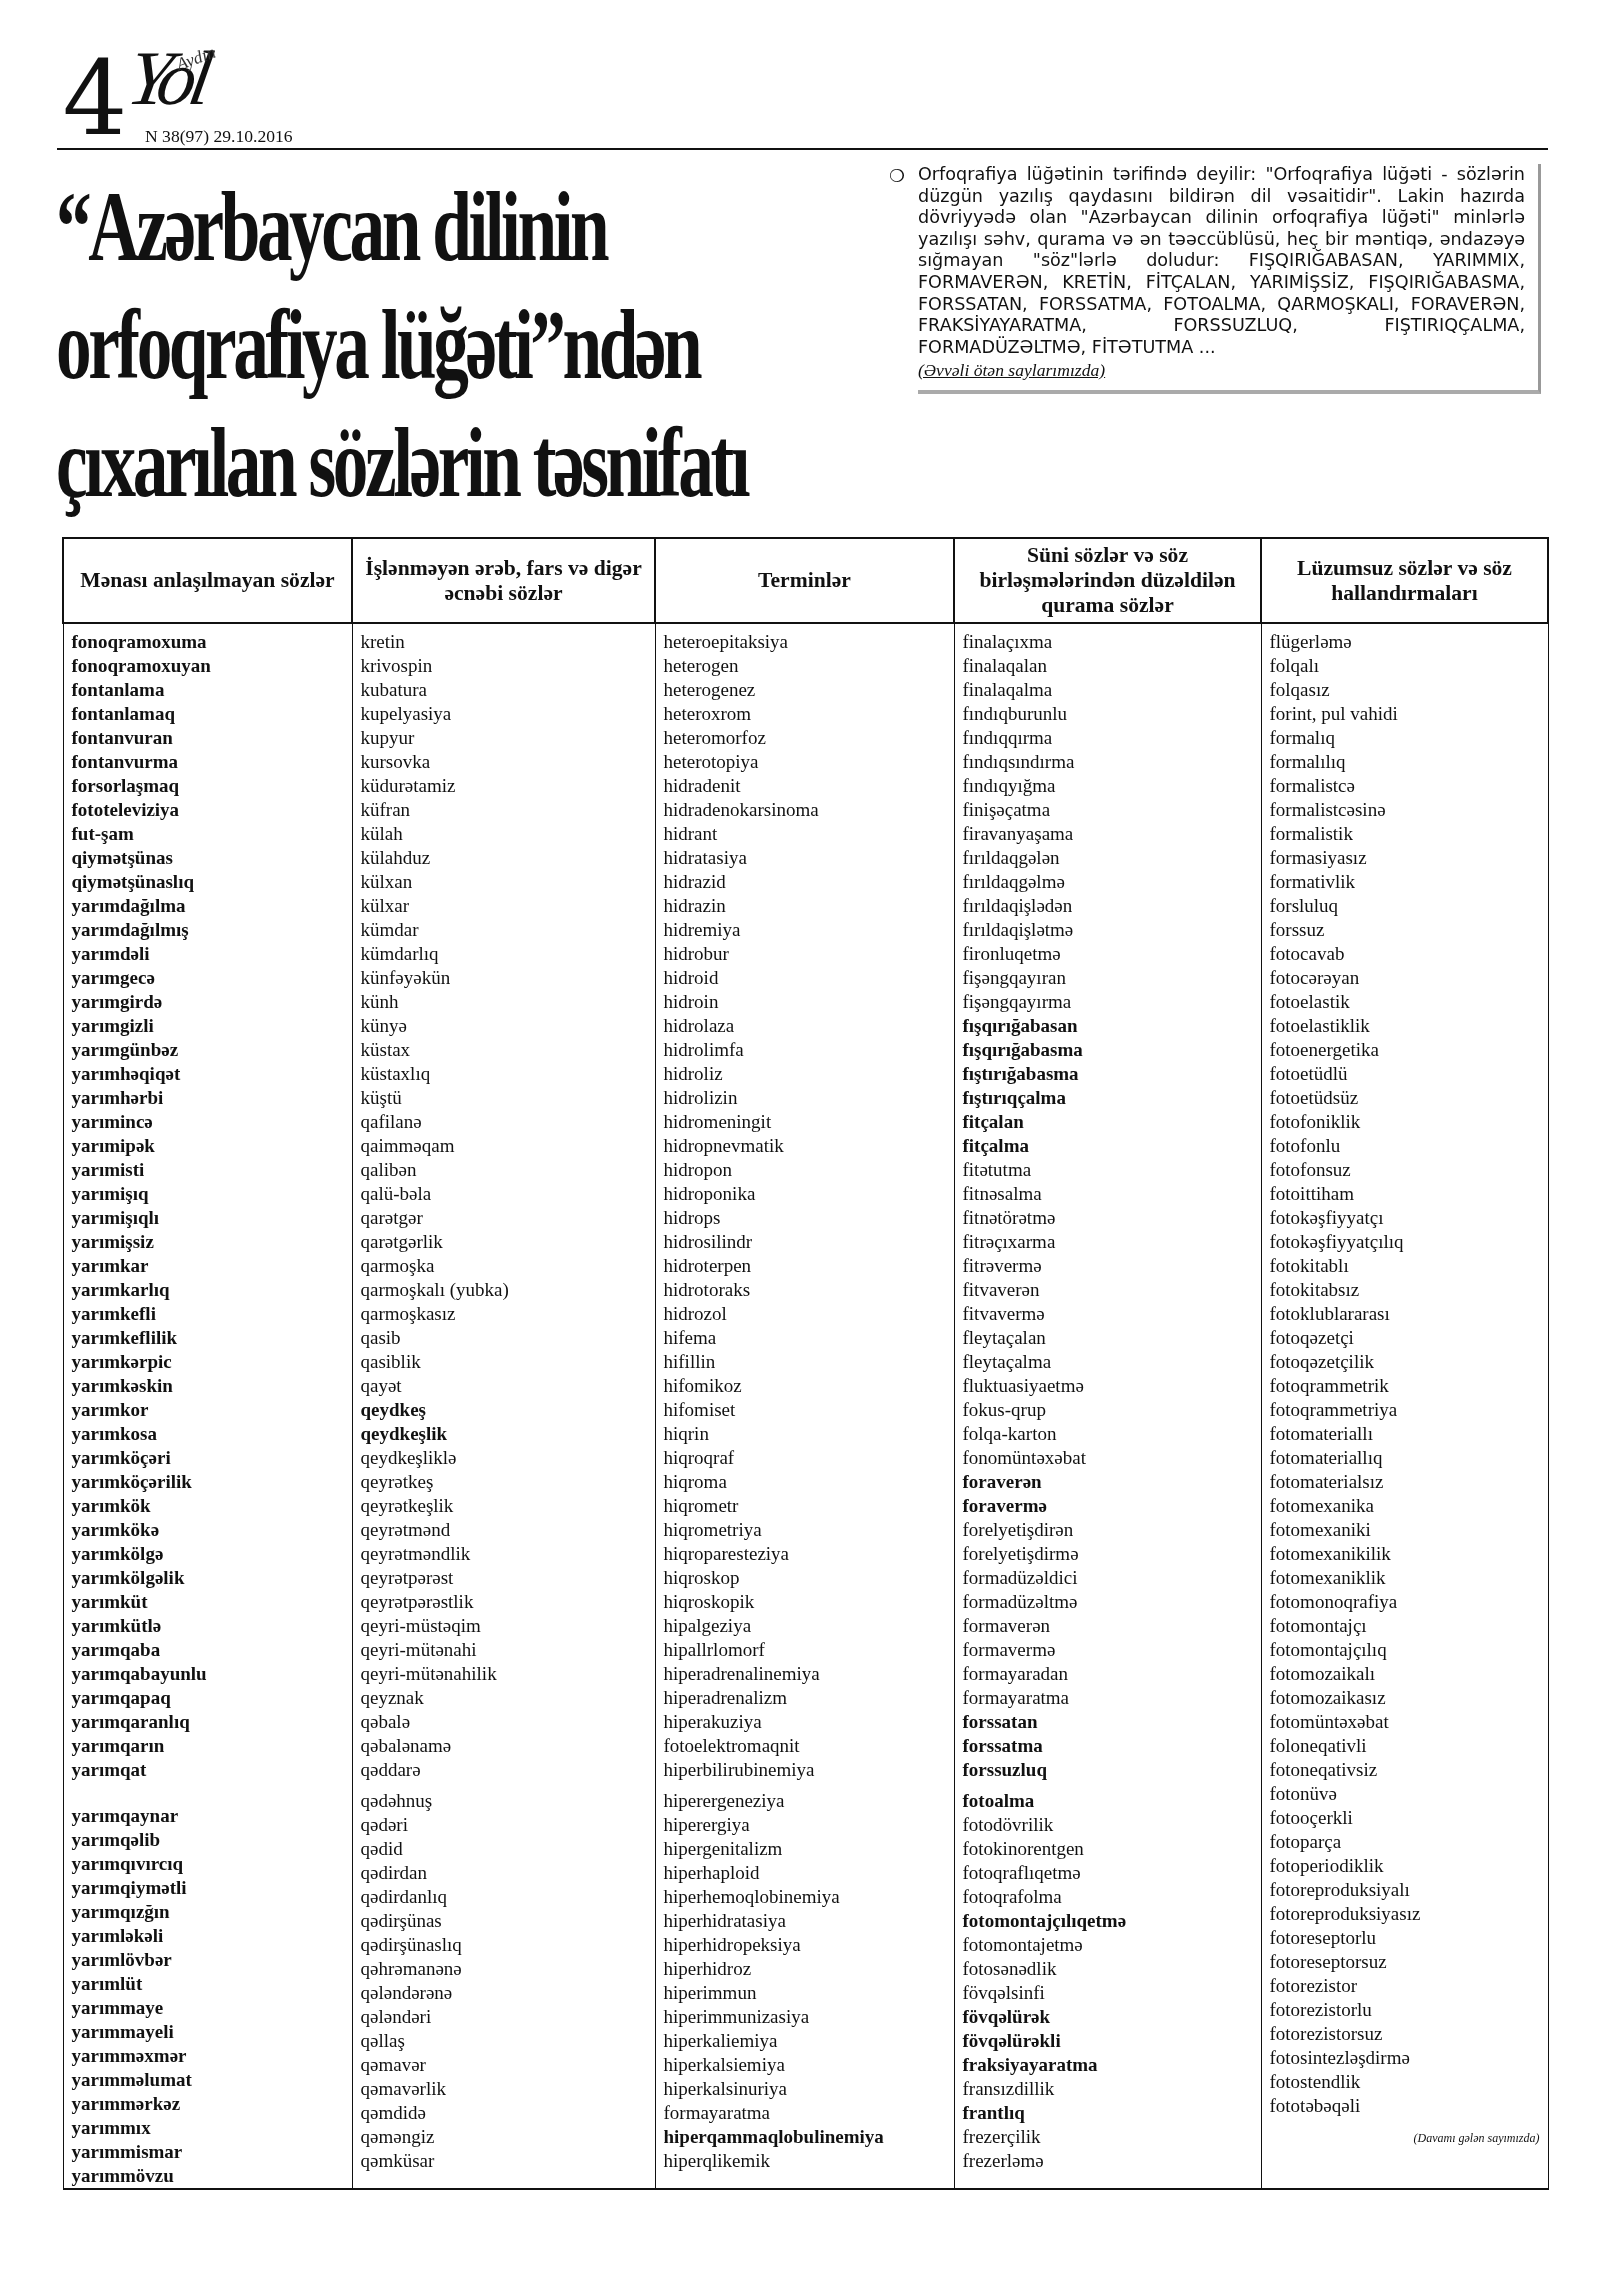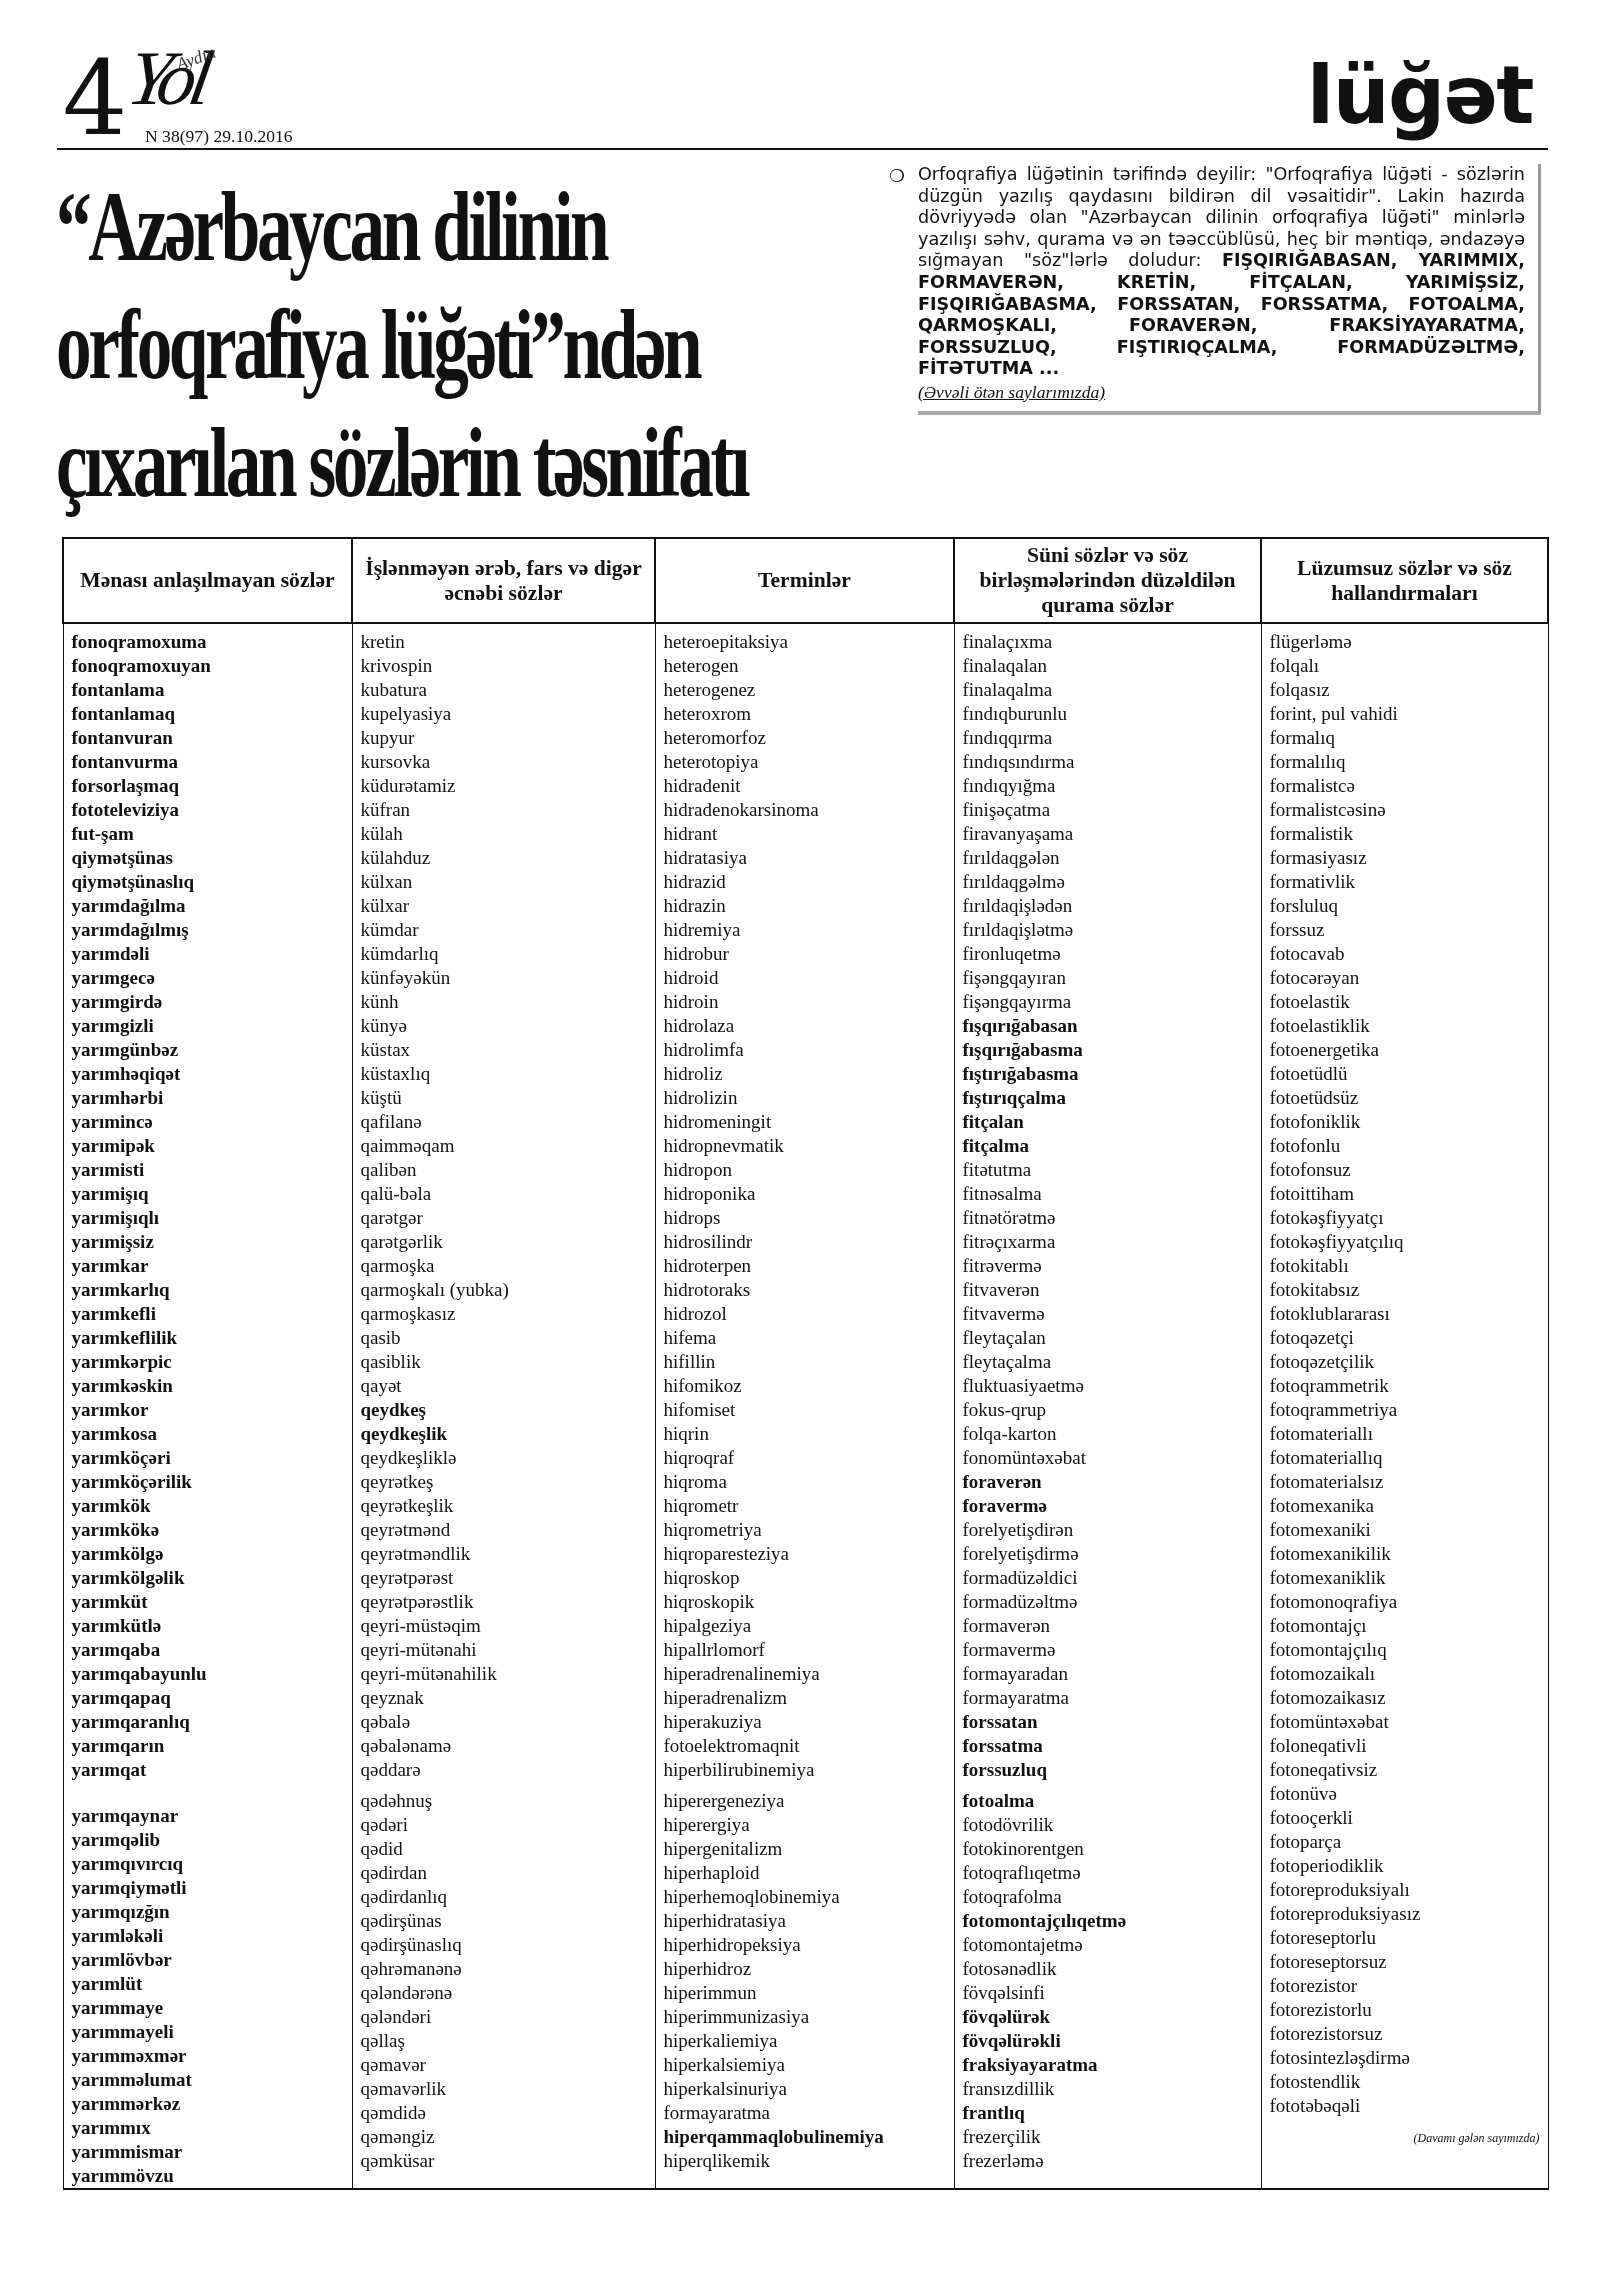--- a/index.html
+++ b/index.html
@@ -36,21 +36,21 @@
     font-size: 99px; line-height: 118px; letter-spacing: -4.8px;
     transform: scaleX(0.72); transform-origin: left top; width: 1181px;
   }
   .lead {
     position: absolute; left: 918px; top: 164px; width: 607px; padding-right: 12.8px;
     font-family: "DejaVu Sans", sans-serif; font-size: 17.6px; line-height: 21.6px; text-align: justify;
     border-right: 3.2px solid #999; border-bottom: 4.8px solid #aaa;
     padding-bottom: 8px;
   }
   .lead-bullet { position: absolute; left: -29px; top: 1.6px; font-size: 17.6px; }
-  .lead b { font-weight: bold; }
+  .lead b { font-weight: normal; }
   .lead-note { display: block; text-align: left; font-family: "Liberation Serif", serif; font-style: italic; font-size: 17.6px; text-decoration: underline; margin-top: 1.6px; }
 
   table.dict {
     position: absolute; left: 62px; top: 537px; width: 1486px;
     border-collapse: collapse; table-layout: fixed;
     font-family: "Liberation Serif", serif;
   }
   table.dict th {
     border: 2.4px solid #111; height: 83px; font-weight: bold; font-size: 21.6px; line-height: 25px;
     text-align: center; vertical-align: middle; padding: 0 6.4px;
@@ -66,21 +66,20 @@
   .cont-note { text-align: right; font-style: italic; font-size: 12px; margin-top: 13px; }
 </style>
 </head>
 <body>
 
 <div class="masthead">
   <div class="page-num">4</div>
   <div class="logo">Yol</div>
   <div class="logo-small">Aydın</div>
   <div class="issue">N 38(97) 29.10.2016</div>
-  <div class="section-title">lüğət</div>
 </div>
 <div class="rule"></div>
 
 <div class="headline">
   <div>“Azərbaycan dilinin</div>
   <div>orfoqrafiya lüğəti”ndən</div>
   <div>çıxarılan sözlərin təsnifatı</div>
 </div>
 
 <div class="lead">

